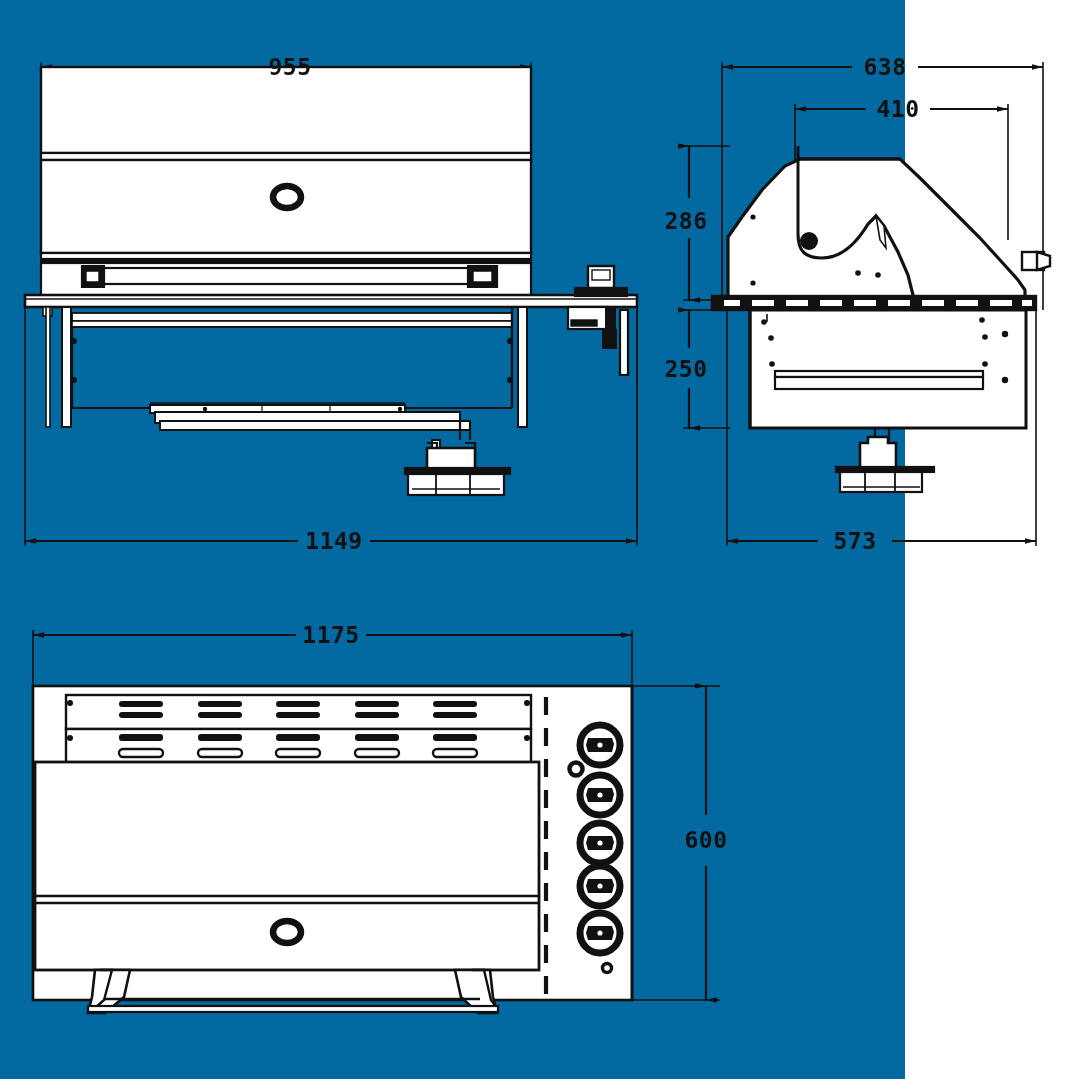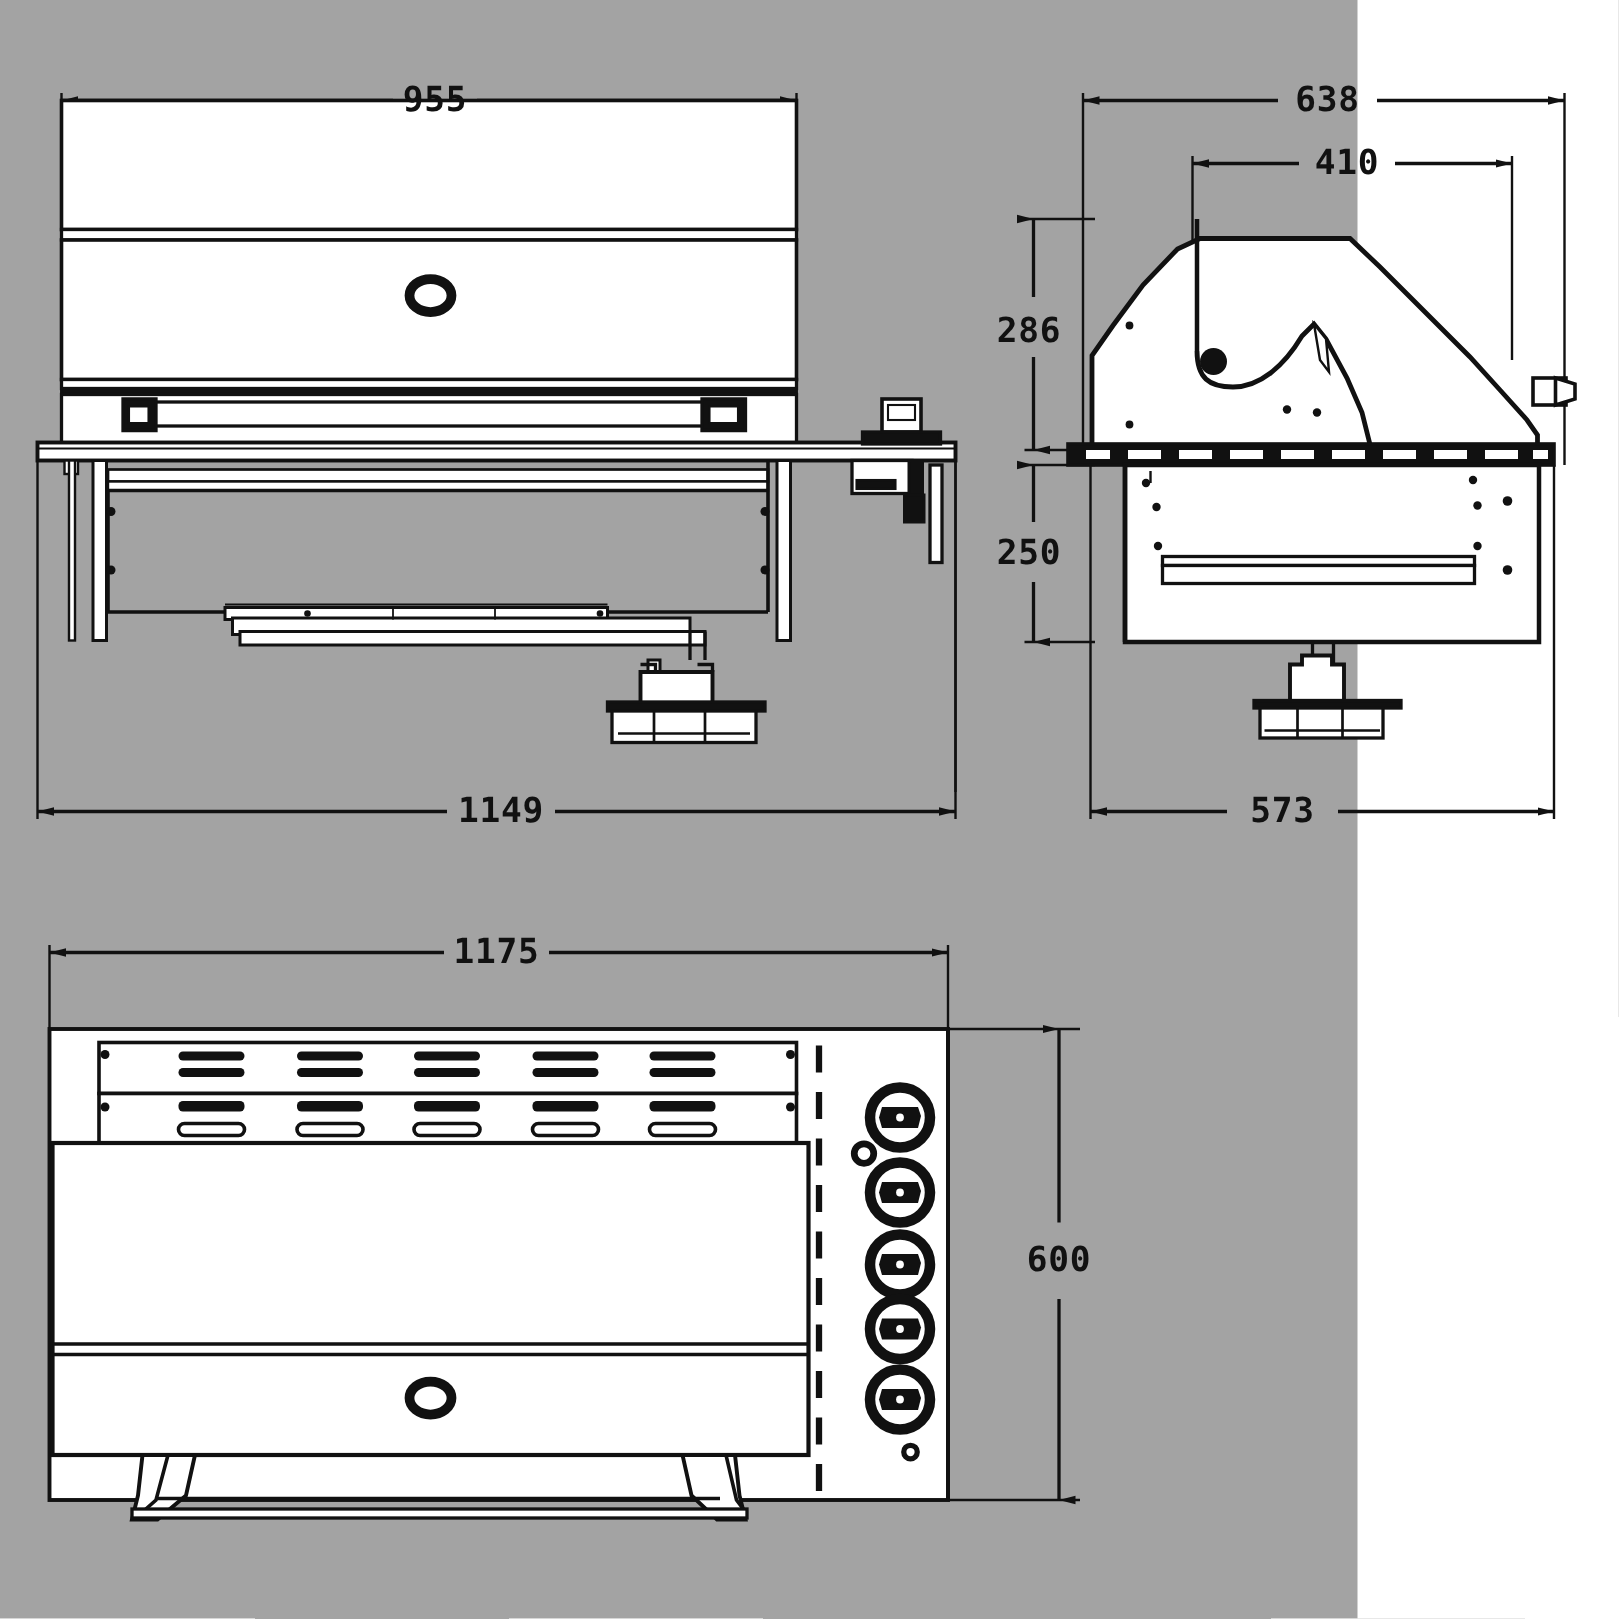--- a/index.html
+++ b/index.html
@@ -11,21 +11,21 @@
   body {
     width: 1079px;
     height: 1079px;
     overflow: hidden;
     font-family: "DejaVu Sans Mono", monospace;
   }
   #drawing-root {
     position: relative;
     width: 905px;
     height: 1079px;
-    background: #a3a3a3;
+    background: #0369a1;
   }
   svg#tech-svg {
     display: block;
     width: 1079px;
     height: 1079px;
   }
   .dim-text {
     font-family: "DejaVu Sans Mono", monospace;
     font-size: 23px;
     font-weight: 700;

